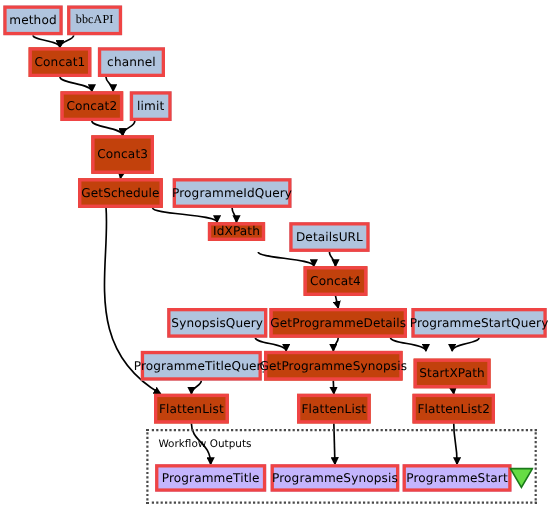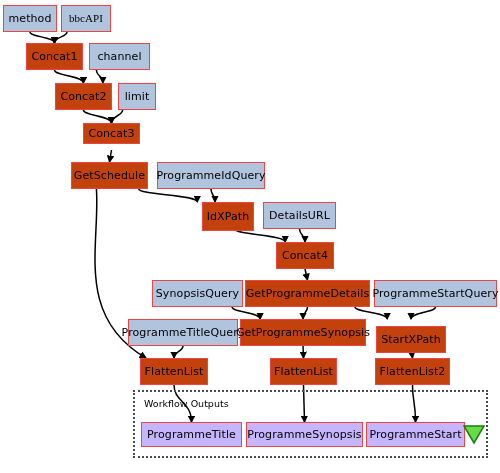--- a/index.html
+++ b/index.html
@@ -2,21 +2,21 @@
 <html><head>
 <meta charset="utf-8">
 <style>
   html,body{margin:0;padding:0;background:#ffffff;}
   body{width:500px;height:473px;font-family:"DejaVu Sans","Liberation Sans",sans-serif;}
   #canvas{position:relative;width:500px;height:473px;overflow:hidden;background:#fff;}
   svg#edges{position:absolute;left:0;top:0;width:500px;height:473px;pointer-events:none;}
   .node{
     position:absolute;
     box-sizing:border-box;
-    border:1px solid #ef4444;
+    border:3px solid #ef4444;
     display:flex;align-items:center;justify-content:center;
     font-size:11px;
     line-height:1;
     color:#000;
     white-space:nowrap;
     letter-spacing:0.1px;
     z-index:3;
   }
   .node.proc{background:#c2410c;}
   .node.io{background:#b0c4de;}
@@ -93,30 +93,30 @@
       </div>
       <div class="node io" style="left: 89px; top: 43px; width: 61px; height: 27px;">
         <span>channel</span>
       </div>
       <div class="node proc" style="left: 55px; top: 83px; width: 57px; height: 27px;">
         <span>Concat2</span>
       </div>
       <div class="node io" style="left: 118px; top: 83px; width: 38px; height: 27px;">
         <span>limit</span>
       </div>
-      <div class="node proc" style="left: 83px; top: 123px; width: 57px; height: 21px;">
+      <div class="node proc" style="left: 83px; top: 123px; width: 57px; height: 35px;">
         <span>Concat3</span>
       </div>
       <div class="node proc" style="left: 71px; top: 162px; width: 77px; height: 27px;">
         <span>GetSchedule</span>
       </div>
       <div class="node io" style="left: 157px; top: 162px; width: 108px; height: 27px;">
         <span>ProgrammeIdQuery</span>
       </div>
-      <div class="node proc" style="left: 202px; top: 202px; width: 52px; height: 29px;">
+      <div class="node proc" style="left: 189px; top: 202px; width: 52px; height: 17px;">
         <span>IdXPath</span>
       </div>
       <div class="node io" style="left: 263px; top: 202px; width: 73px; height: 27px;">
         <span>DetailsURL</span>
       </div>
       <div class="node proc" style="left: 276px; top: 242px; width: 58px; height: 27px;">
         <span>Concat4</span>
       </div>
       <div class="node io" style="left: 152px; top: 280px; width: 91px; height: 27px;">
         <span>SynopsisQuery</span>

